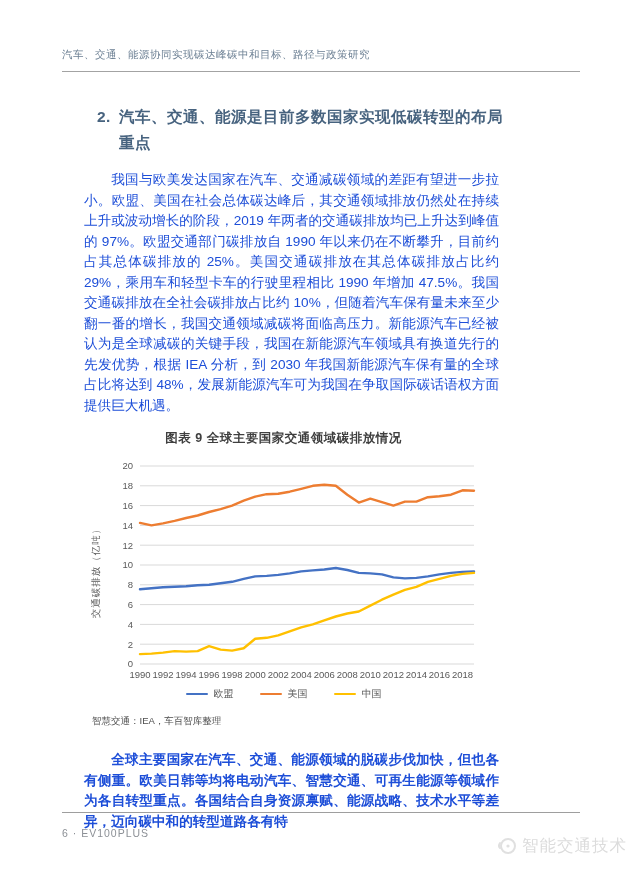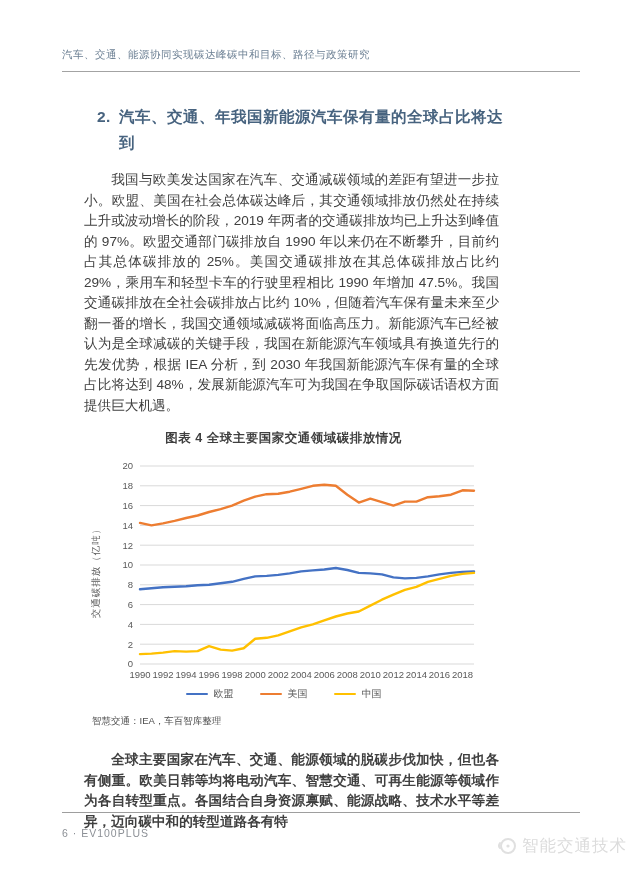--- a/index.html
+++ b/index.html
@@ -9,21 +9,21 @@
 
   .doc-header{font-size:10.5px;color:#6b7f93;letter-spacing:0.5px;}
   .header-rule{border:none;border-top:1px solid #a3a3a3;margin:9px 0 0 0;}
 
   .section-heading{display:flex;margin:32px 0 0 35px;font-size:15.5px;line-height:26px;
         font-weight:600;color:#47637f;letter-spacing:0.5px;}
   .section-heading .num{flex:0 0 auto;margin-right:8px;}
   .section-heading .txt{width:392px;}
 
   .body-para{margin:14px 0 0 22px;width:415px;font-size:13.6px;line-height:20.5px;
-        color:#404040;text-align:justify;text-indent:2em;}
+        color:#1d4ed8;text-align:justify;text-indent:2em;}
 
   .figure{margin:0;padding:0;}
   .fig-title{margin:14px 0 0 27px;width:389px;text-align:center;font-size:12.5px;
         font-weight:600;color:#3f3f3f;letter-spacing:0.5px;}
   .chart-wrap{display:flex;margin:10px 0 0 27px;}
   .ylab{width:14px;position:relative;}
   .ylab span{position:absolute;left:50%;top:50%;transform:translate(-50%,-50%) rotate(-90deg);
         white-space:nowrap;font-size:9.5px;color:#595959;letter-spacing:1px;}
   .chart-host{width:375px;height:228px;}
   .chart-host svg text{font-family:"Liberation Sans","DejaVu Sans",sans-serif;
@@ -47,27 +47,27 @@
 </head>
 <body>
 
 <div class="page">
 
   <div class="doc-header">汽车、交通、能源协同实现碳达峰碳中和目标、路径与政策研究</div>
   <hr class="header-rule">
 
   <h2 class="section-heading">
     <span class="num">2.</span>
-    <span class="txt">汽车、交通、年我国新能源汽车保有量的全球占比将达到</span>
+    <span class="txt">汽车、交通、能源是目前多数国家实现低碳转型的布局重点</span>
   </h2>
 
   <p class="body-para">我国与欧美发达国家在汽车、交通减碳领域的差距有望进一步拉小。欧盟、美国在社会总体碳达峰后，其交通领域排放仍然处在持续上升或波动增长的阶段，2019 年两者的交通碳排放均已上升达到峰值的 97%。欧盟交通部门碳排放自 1990 年以来仍在不断攀升，目前约占其总体碳排放的 25%。美国交通碳排放在其总体碳排放占比约 29%，乘用车和轻型卡车的行驶里程相比 1990 年增加 47.5%。我国交通碳排放在全社会碳排放占比约 10%，但随着汽车保有量未来至少翻一番的增长，我国交通领域减碳将面临高压力。新能源汽车已经被认为是全球减碳的关键手段，我国在新能源汽车领域具有换道先行的先发优势，根据 IEA 分析，到 2030 年我国新能源汽车保有量的全球占比将达到 48%，发展新能源汽车可为我国在争取国际碳话语权方面提供巨大机遇。</p>
 
   <figure class="figure">
-    <figcaption class="fig-title">图表 4 全球主要国家交通领域碳排放情况</figcaption>
+    <figcaption class="fig-title">图表 9 全球主要国家交通领域碳排放情况</figcaption>
     <div class="chart-wrap">
       <div class="ylab">
         <span>交通碳排放（亿吨）</span>
       </div>
       <div id="chart-host" class="chart-host"><svg width="375" height="228" viewBox="0 0 375 228">
             <line x1="37" y1="207.0" x2="371" y2="207.0" stroke="#d9d9d9" stroke-width="1"></line>
             <text x="30" y="210.4" text-anchor="end">0</text>
             <line x1="37" y1="187.2" x2="371" y2="187.2" stroke="#d9d9d9" stroke-width="1"></line>
             <text x="30" y="190.6" text-anchor="end">2</text>
             <line x1="37" y1="167.4" x2="371" y2="167.4" stroke="#d9d9d9" stroke-width="1"></line>

